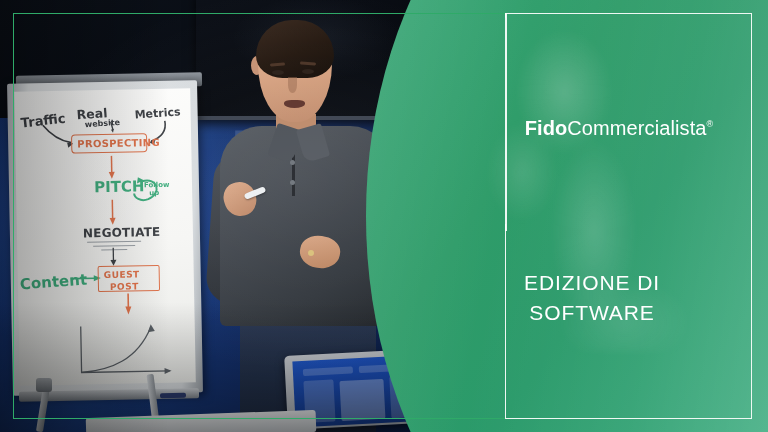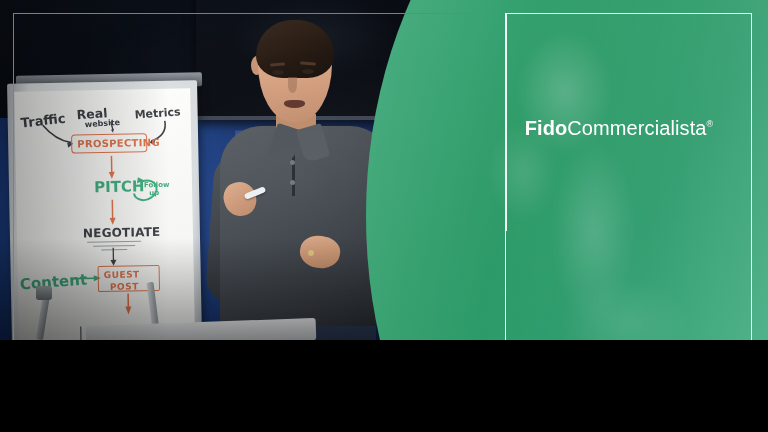--- a/index.html
+++ b/index.html
@@ -1,21 +1,21 @@
 <!DOCTYPE html>
 <html><head>
 <meta charset="utf-8">
 <style>
   * { margin:0; padding:0; box-sizing:border-box; }
   html,body { width:768px; height:432px; overflow:hidden; background:#000; }
   body { font-family:"Liberation Sans", sans-serif; }
 
   #stage {
     position:relative;
-    width:768px; height:340px;
+    width:768px; height:432px;
     overflow:hidden;
     background:#05070d;
   }
 
   
   .photo { position:absolute; inset:0; overflow:hidden; }
 
   
   .wall-dark {
     position:absolute; left:0; top:0; width:768px; height:432px;
@@ -404,18 +404,22 @@
     <div class="green-sheen"></div>
   </div>
 
   <div class="logo-block">
 
     <div class="wordmark">
       <span class="wm-a">Fido</span><span class="wm-b">Commercialista</span><span class="wm-r">®</span>
     </div>
   </div>
 
+  <div class="headline">
+    <div>EDIZIONE DI</div>
+    <div>SOFTWARE</div>
+  </div>
 
   <div class="frame-green"></div>
   <div class="frame-white"></div>
   <div class="frame-white-v"></div>
 
 </div>
 
 </body></html>

